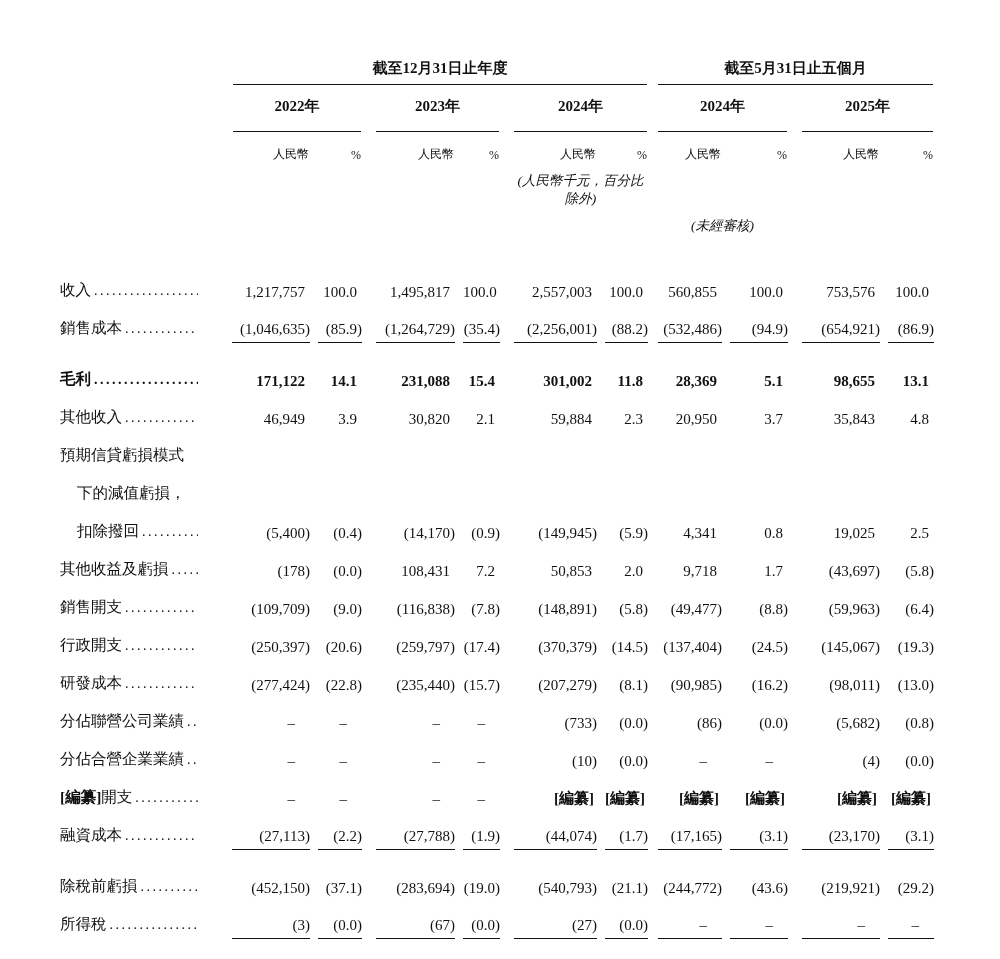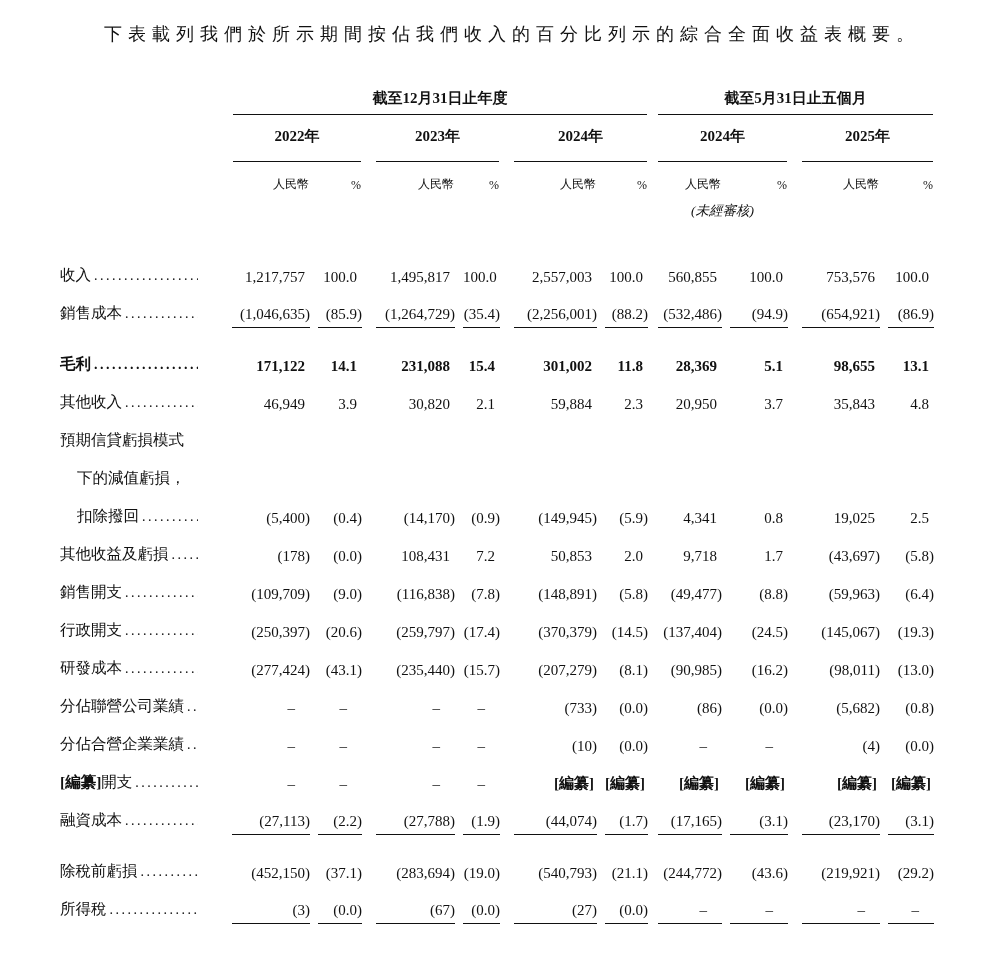--- a/index.html
+++ b/index.html
@@ -50,21 +50,20 @@
   .vw.redv,.redv{font-weight:bold;}
   .vw.redv{padding-right:3px;}
 
   tr.u1 td.v .vw{border-bottom:1.5px solid #111;padding-bottom:4px;}
   tr.u1 td.v{padding-bottom:5px;}
 </style>
 </head>
 <body>
 
 <div class="page">
-  <div class="title">下表載列我們於所示期間按佔我們收入的百分比列示的綜合全面收益表概要。</div>
 
   <table>
     <colgroup>
       <col style="width:172px">
         <col style="width:78px">
         <col style="width:52px">
       <col style="width:93px">
         <col style="width:45px">
         <col style="width:97px">
       <col style="width:51px">
@@ -128,20 +127,27 @@
             <div class="uh">%</div>
           </td>
         <td class="cn5">
             <div class="uh">人民幣</div>
           </td>
         <td class="cp">
             <div class="uh">%</div>
           </td>
       </tr>
       <tr>
+        <td colspan="5"></td>
+        <td colspan="2" class="cn3">
+          <div class="note">(人民幣千元，百分比除外)</div>
+        </td>
+        <td colspan="4"></td>
+      </tr>
+      <tr>
         <td colspan="7"></td>
         <td colspan="2" class="cn4">
           <div class="note">(未經審核)</div>
         </td>
         <td colspan="2"></td>
       </tr>
     </thead>
     <tbody>
         <tr>
           <td class="lbl">
@@ -525,21 +531,21 @@
           <td class="lbl">
             <div class="lwrap">
               <span class="ltext">研發成本</span>
               <span class="ldots"></span>
             </div>
           </td>
           <td class="v cn1">
             <div class="vw">(277,424)</div>
           </td>
           <td class="v cp">
-            <div class="vw">(43.1)</div>
+            <div class="vw">(22.8)</div>
           </td>
           <td class="v cn2">
             <div class="vw">(235,440)</div>
           </td>
           <td class="v cp">
             <div class="vw">(15.7)</div>
           </td>
           <td class="v cn3">
             <div class="vw">(207,279)</div>
           </td>

